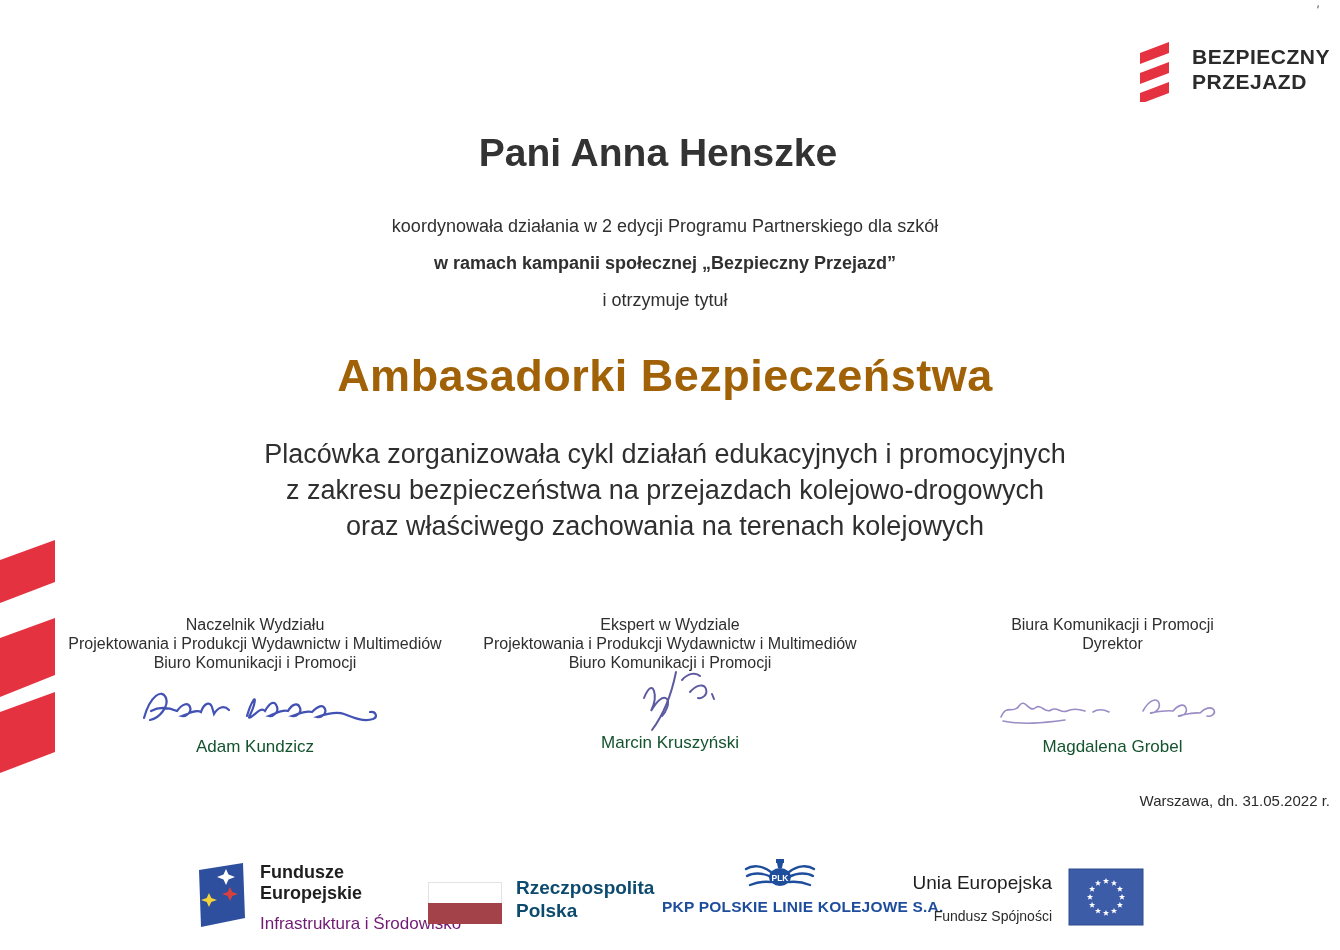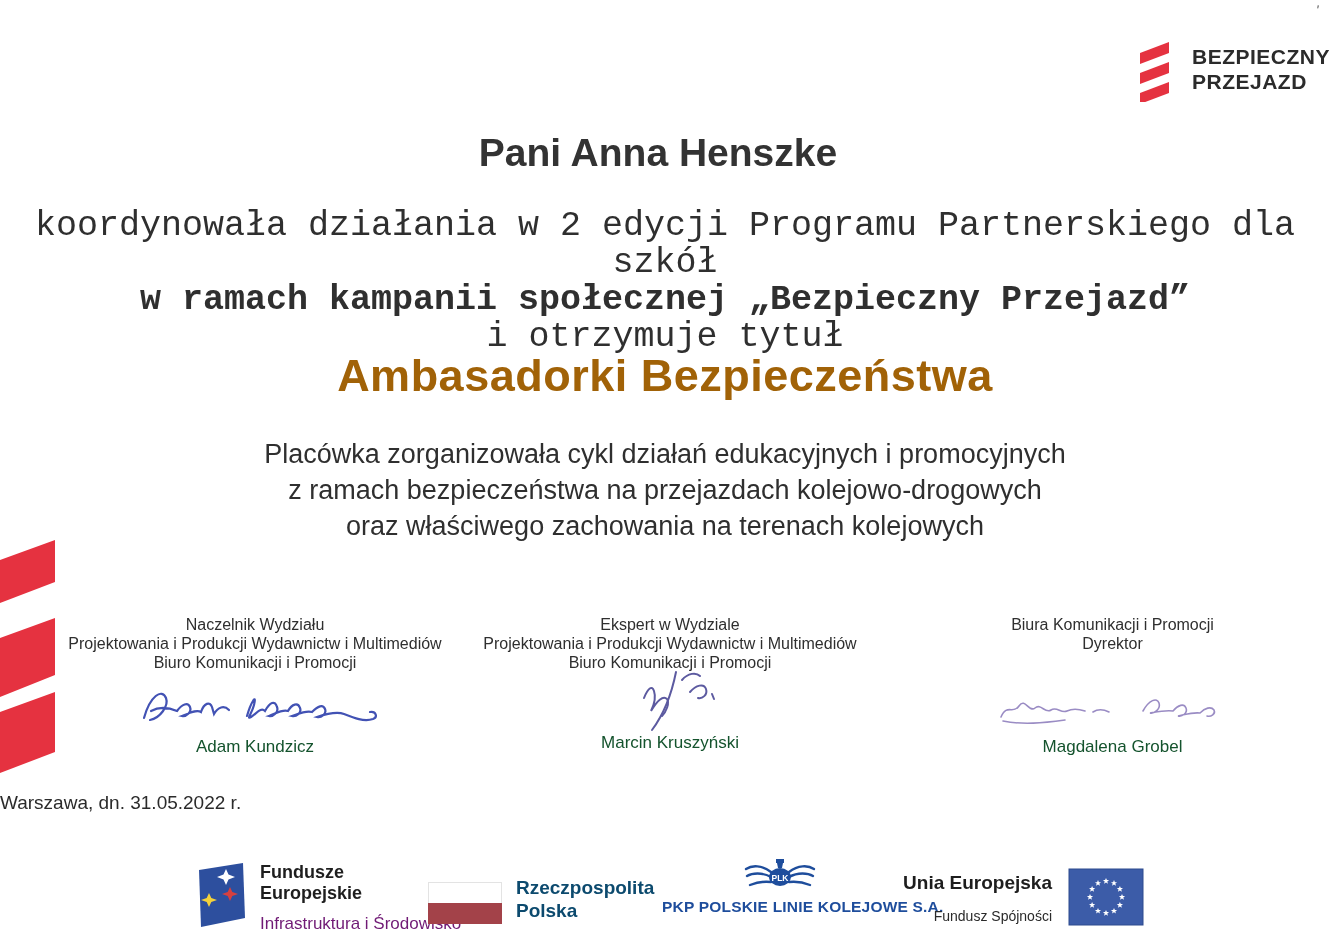--- a/index.html
+++ b/index.html
@@ -6,52 +6,52 @@
   body{width:1340px;height:950px;position:relative;overflow:hidden;
        font-family:"Liberation Sans","DejaVu Sans",sans-serif;color:#303030;}
   .abs{position:absolute;}
   
   .speck{left:1316px;top:2px;font-size:14px;color:#666;transform:rotate(12deg);}
   
   .brand{left:1136px;top:36px;display:flex;align-items:center;gap:18px;}
   .brand-text{font-weight:bold;font-size:21px;line-height:25px;letter-spacing:0.5px;color:#2b2b2b;}
   
   .recipient{left:0;top:131px;width:1316px;text-align:center;font-size:39px;font-weight:bold;color:#333;}
-  .intro{left:0;top:208px;width:1330px;text-align:center;font-size:35px;line-height:37px;color:#2f2f2f;font-family:Liberation Mono, monospace;}
+  .intro{left:0;top:208px;width:1330px;text-align:center;font-size:18px;line-height:37px;color:#2f2f2f;}
   .intro .b{font-weight:bold;}
   .award{left:0;top:350px;width:1330px;text-align:center;font-size:45px;font-weight:bold;color:#a16207;letter-spacing:0.5px;}
   .desc{left:0;top:436px;width:1330px;text-align:center;font-size:27px;line-height:36px;color:#2f2f2f;}
   
   .left-stripes{left:0;top:535px;}
   
   .sig{top:615px;text-align:center;}
   .sig .roles{font-size:16px;line-height:19px;height:60px;color:#2f2f2f;}
   .sig .handwriting{height:62px;display:flex;align-items:center;justify-content:center;}
   .sig .name{font-size:17px;color:#14532d;}
   .sig-left{left:40px;width:430px;}
   .sig-mid{left:450px;width:440px;}
   .sig-right{left:905px;width:415px;}
   .sig-mid .handwriting{margin-top:-8px;height:66px;}
   
-  .dateline{left:0;top:792px;width:1330px;text-align:left;font-size:19px;color:#2b2b2b;}
+  .dateline{left:0;top:792px;width:1330px;text-align:right;font-size:15px;color:#2b2b2b;}
   
   .fe{left:196px;top:856px;display:flex;gap:12px;align-items:center;}
   .fe-text{padding-top:6px;}
   .fe-title{font-size:18px;line-height:21px;font-weight:bold;color:#1e1e1e;}
   .fe-sub{font-size:17px;margin-top:10px;color:#701a75;}
   .rp{left:428px;top:876px;display:flex;gap:14px;align-items:flex-start;}
   .rp-flag{width:74px;height:42px;margin-top:6px;}
   .rp-flag .w{height:21px;background:#fff;border:1px solid #e3e3e3;border-bottom:none;box-sizing:border-box;}
   .rp-flag .r{height:21px;background:#a34249;}
   .rp-text{font-size:19px;line-height:23px;font-weight:bold;color:#0c4a6e;}
   .pkp{left:662px;top:856px;width:236px;text-align:center;}
   .pkp-label{font-size:15.5px;font-weight:bold;color:#1e4d9c;letter-spacing:0.2px;margin-top:2px;white-space:nowrap;}
   .ue{left:896px;top:868px;display:flex;gap:16px;align-items:flex-start;}
   .ue-text{width:156px;text-align:right;padding-top:4px;}
-  .ue-title{font-size:19px;font-weight:bold;color:#1e1e1e;}
+  .ue-title{font-size:19px;font-weight:normal;color:#1e1e1e;}
   .ue-sub{font-size:14px;color:#2a2a2a;margin-top:14px;}
 </style>
 </head>
 <body>
 
 <div class="abs speck">'</div>
 
 <div class="abs brand">
   <svg width="38" height="66" viewBox="0 0 38 66">
     <polygon points="4,17 33,6 33,17 4,28" fill="#e53240"></polygon>
@@ -69,21 +69,21 @@
 <div class="abs intro">
   <div>koordynowała działania w 2 edycji Programu Partnerskiego dla szkół</div>
   <div class="b">w ramach kampanii społecznej „Bezpieczny Przejazd”</div>
   <div>i otrzymuje tytuł</div>
 </div>
 
 <div class="abs award">Ambasadorki Bezpieczeństwa</div>
 
 <div class="abs desc">
   <div>Placówka zorganizowała cykl działań edukacyjnych i promocyjnych</div>
-  <div>z ramach bezpieczeństwa na przejazdach kolejowo-drogowych</div>
+  <div>z zakresu bezpieczeństwa na przejazdach kolejowo-drogowych</div>
   <div>oraz właściwego zachowania na terenach kolejowych</div>
 </div>
 
 <svg class="abs left-stripes" width="58" height="242" viewBox="0 0 58 242">
   <polygon points="0,25 55,5 55,47 0,68" fill="#e53240"></polygon>
   <polygon points="0,103 55,83 55,140 0,162" fill="#e53240"></polygon>
   <polygon points="0,177 55,157 55,217 0,238" fill="#e53240"></polygon>
 </svg>
 
 <div class="abs sig sig-left">

